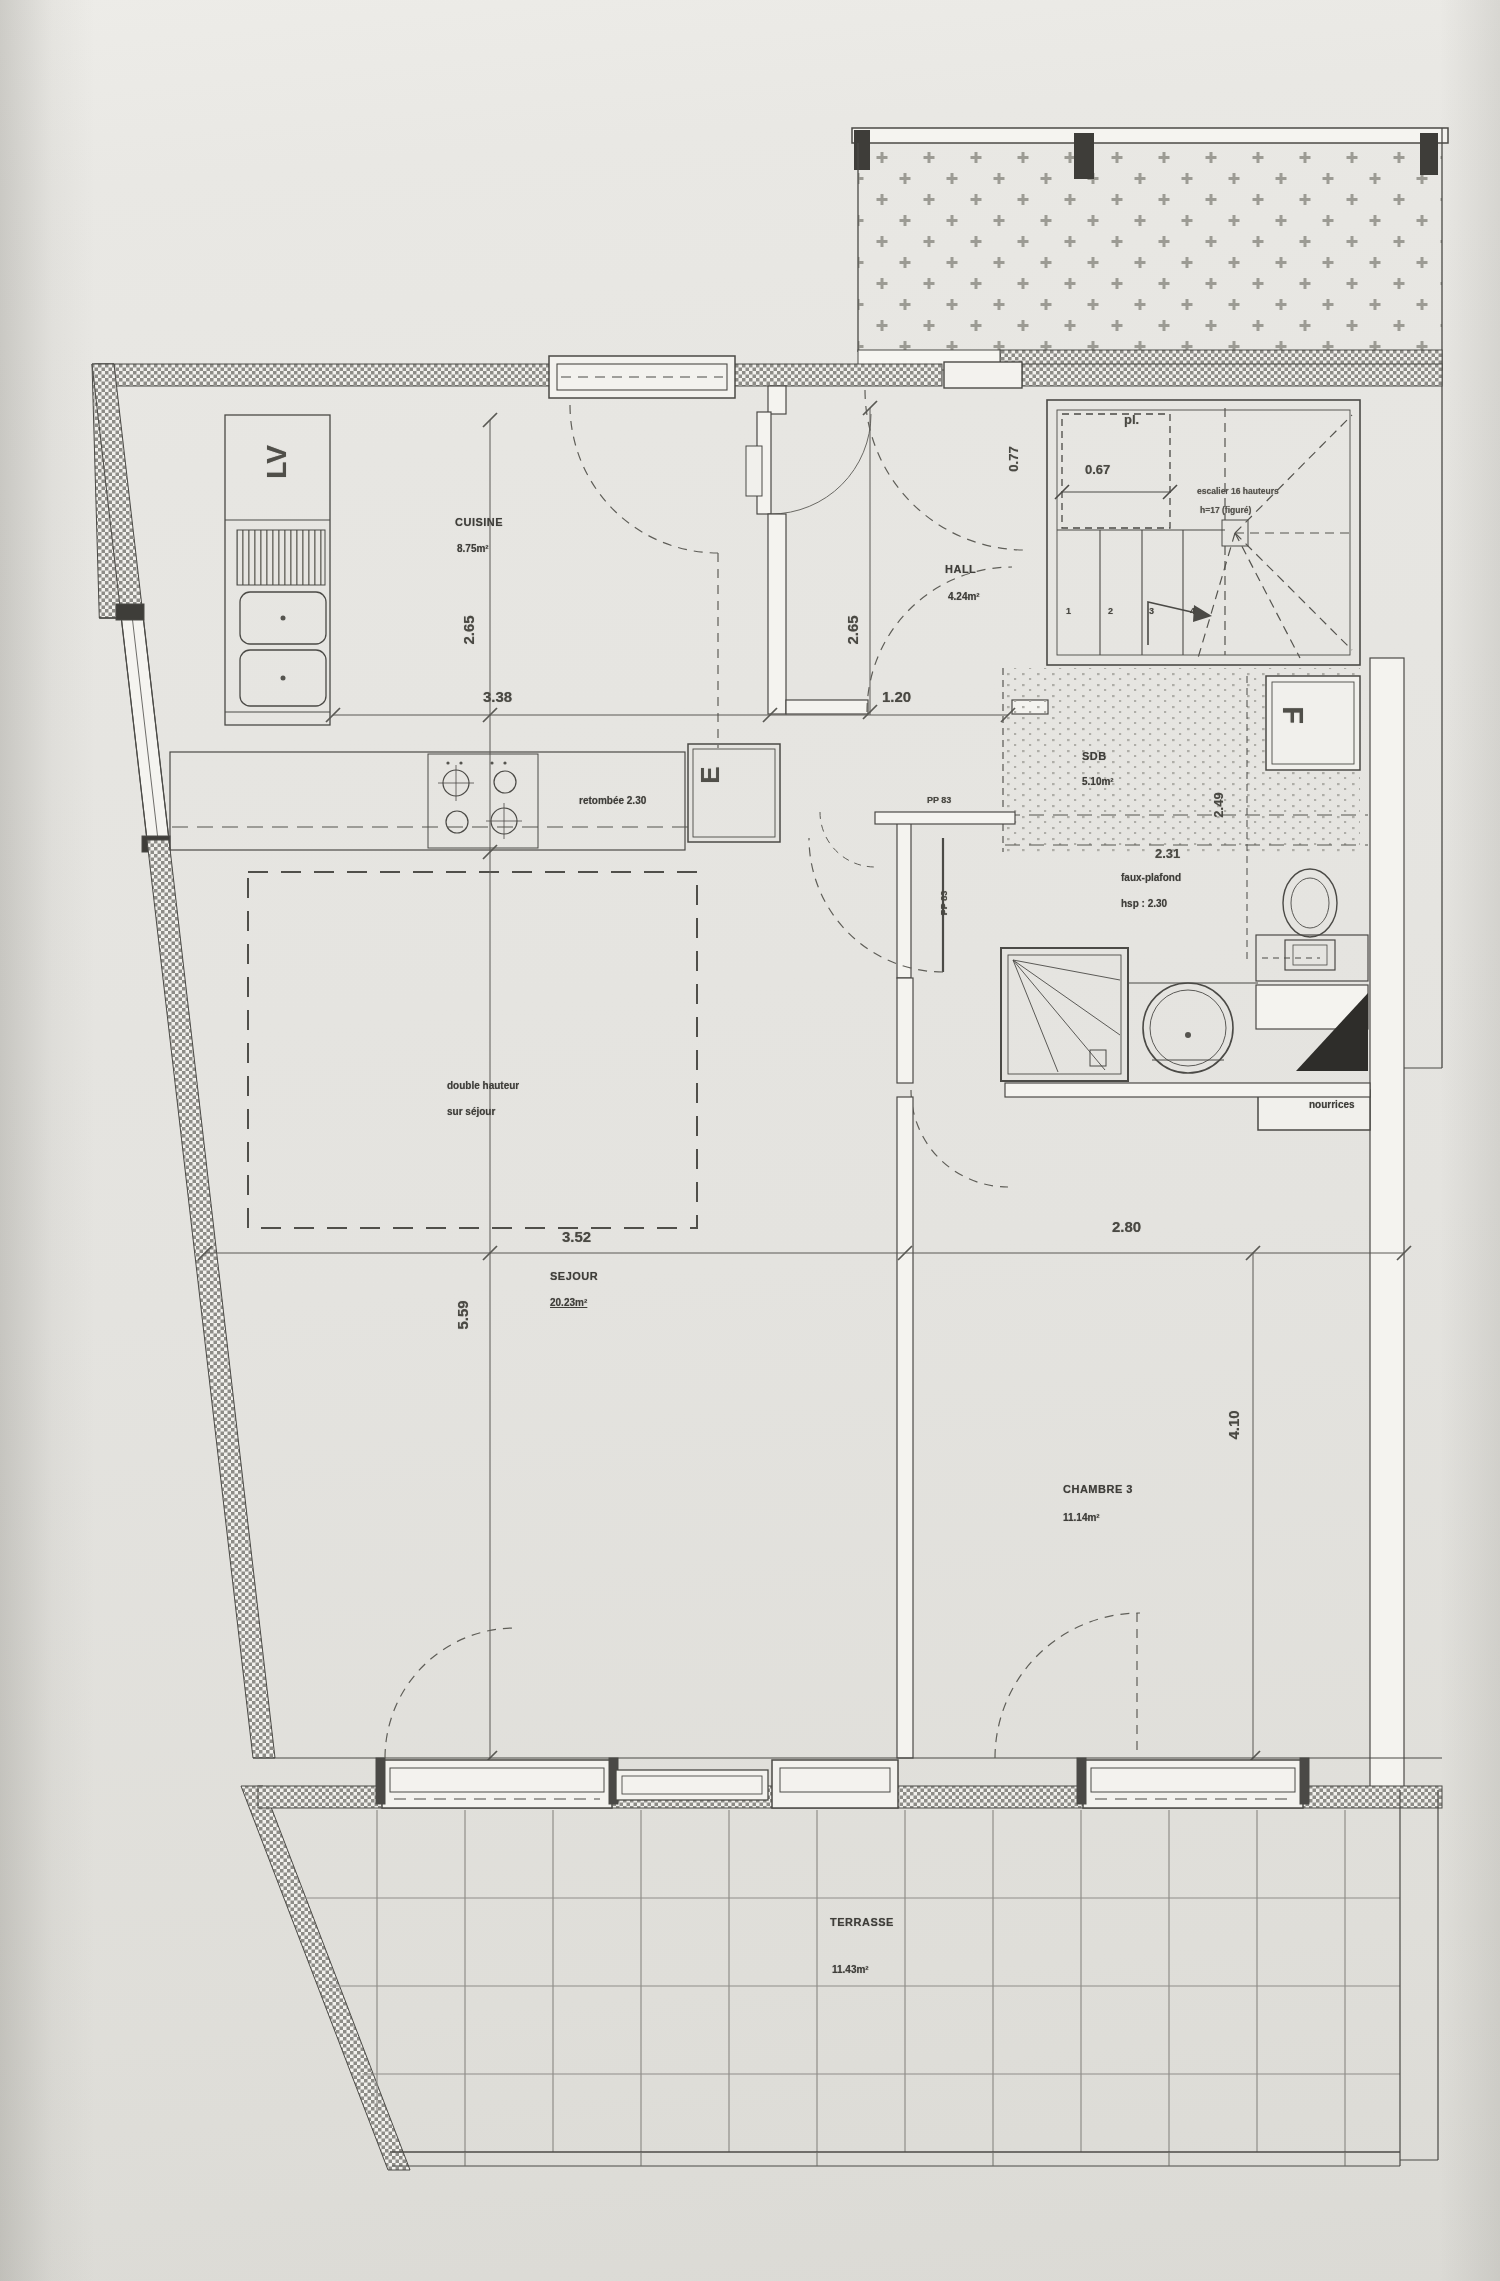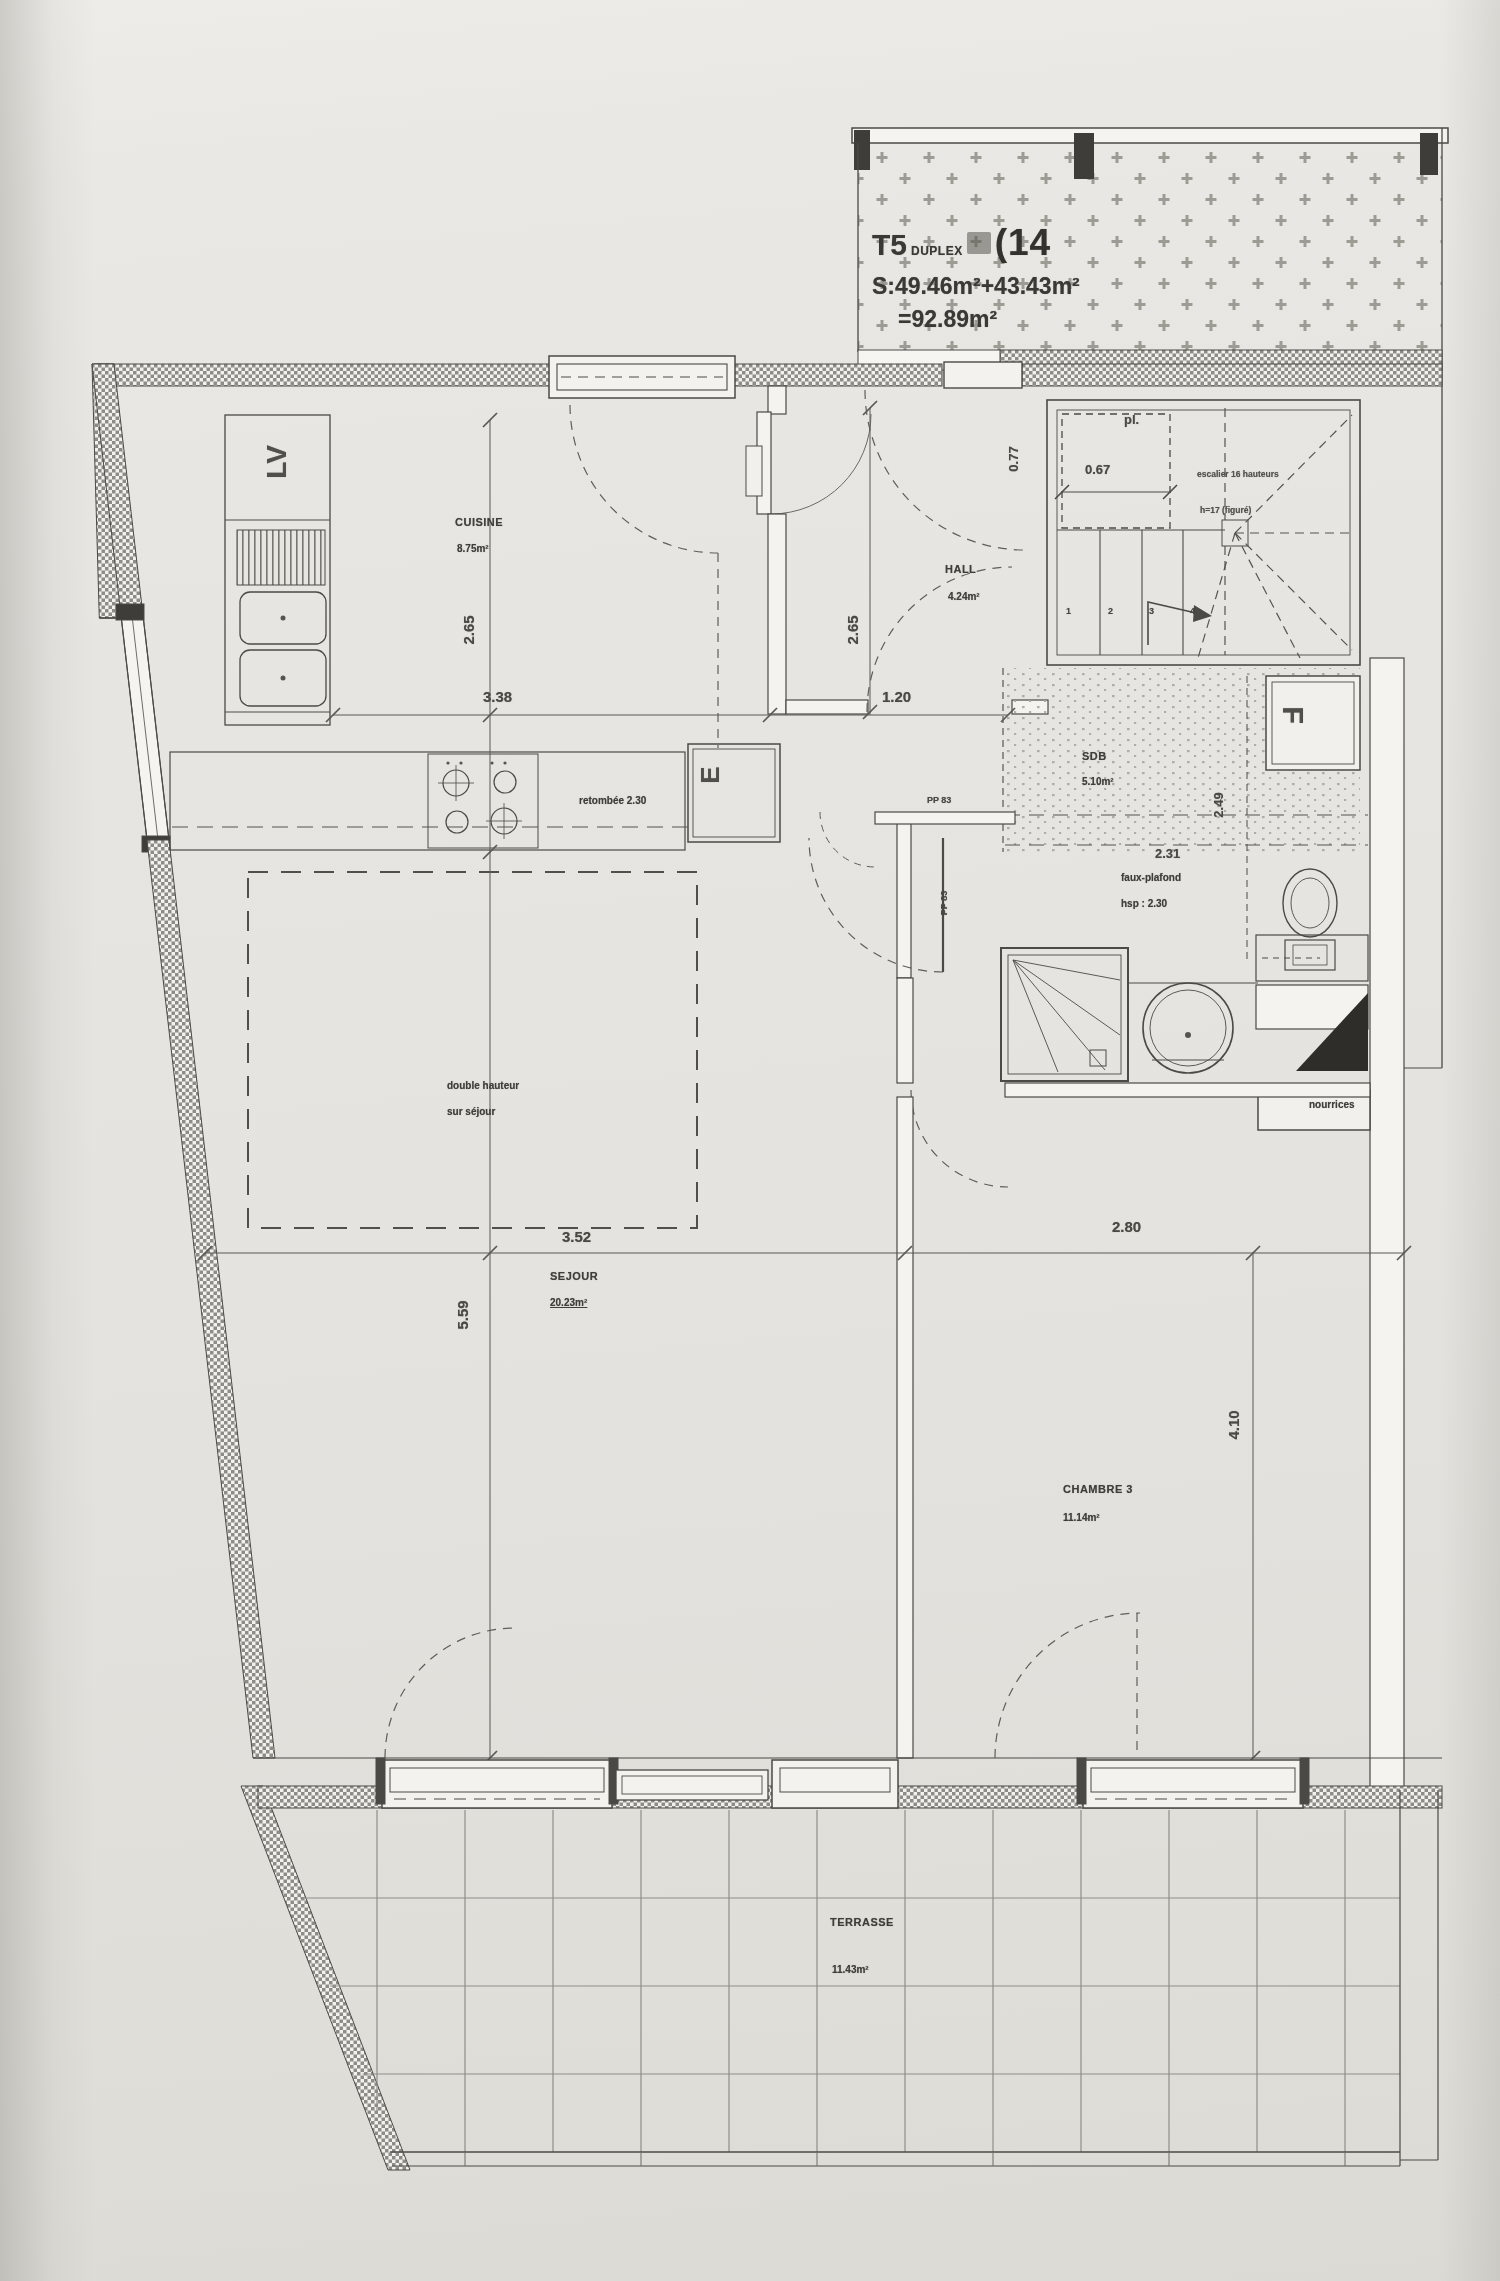--- a/index.html
+++ b/index.html
@@ -336,30 +336,20 @@
           <line x1="993" y1="2152" x2="993" y2="2166"></line>
       <line x1="1169" y1="2152" x2="1169" y2="2166"></line>
           <line x1="1345" y1="2152" x2="1345" y2="2166"></line>
     </g>
     <line x1="1400" y1="1790" x2="1400" y2="2166" stroke="#4b4a46" stroke-width="1.2"></line>
     <line x1="1438" y1="1790" x2="1438" y2="2160" stroke="#4b4a46" stroke-width="1.2"></line>
     <line x1="1400" y1="2160" x2="1438" y2="2160" stroke="#4b4a46" stroke-width="1"></line>
   </g>
 </svg>
 
-<div class="lbl" style="left:872px;top:222px;">
-  <div class="t-row">
-    <span class="t-main">T5</span>
-    <span class="t-sub">DUPLEX</span>
-    <span class="t-smudge"></span>
-    <span class="t-lot">(14</span>
-  </div>
-  <div class="t-l2">S:49.46m²+43.43m²</div>
-  <div class="t-l3">=92.89m²</div>
-</div>
 
 <div class="lbl rm" style="left:455px;top:516px;">CUISINE</div>
 <div class="lbl ar" style="left:457px;top:543px;">8.75m²</div>
 
 <div class="lbl rm" style="left:945px;top:563px;">HALL</div>
 <div class="lbl ar" style="left:948px;top:591px;">4.24m²</div>
 
 <div class="lbl rm" style="left:1082px;top:750px;">SDB</div>
 <div class="lbl ar" style="left:1082px;top:776px;">5.10m²</div>
 
@@ -388,21 +378,21 @@
 <div class="lbl note" style="left:540px;top:795px;">retombée 2.30</div>
 <div class="lbl note" style="left:1082px;top:872px;">faux-plafond</div>
 <div class="lbl note" style="left:1082px;top:898px;">hsp : 2.30</div>
 <div class="lbl note" style="left:408px;top:1080px;">double hauteur</div>
 <div class="lbl note" style="left:408px;top:1106px;">sur séjour</div>
 <div class="lbl note" style="left:1270px;top:1099px;">nourrices</div>
 <div class="lbl dsm" style="left:1124px;top:412px;">pl.</div>
 <div class="lbl rot ccw biglet" style="left:250px;top:442px;width:54px;height:40px;font-size:28px;">LV</div>
 <div class="lbl rot ccw biglet" style="left:690px;top:755px;width:40px;height:40px;">E</div>
 <div class="lbl rot cw biglet" style="left:1273px;top:695px;width:40px;height:40px;font-size:29px;">F</div>
-<div class="lbl stxt" style="left:1197px;top:469px;">escalier 16 hauteurs</div>
+<div class="lbl stxt" style="left:1197px;top:486px;">escalier 16 hauteurs</div>
 <div class="lbl stxt" style="left:1200px;top:505px;">h=17 (figuré)</div>
 <div class="lbl tiny" style="left:927px;top:795px;">PP 83</div>
 <div class="lbl tiny rot ccw" style="left:922px;top:890px;width:44px;height:26px;">PP 83</div>
 <div class="lbl tiny" style="left:1066px;top:606px;">1</div>
 <div class="lbl tiny" style="left:1108px;top:606px;">2</div>
 <div class="lbl tiny" style="left:1149px;top:606px;">3</div>
 <div class="lbl tiny" style="left:1190px;top:606px;">4</div>
 
 </div>
 

